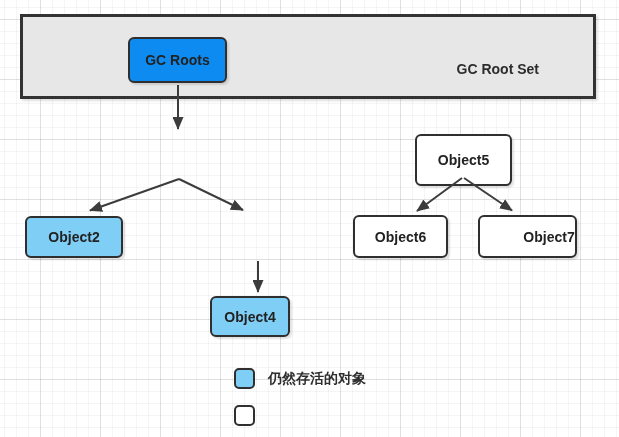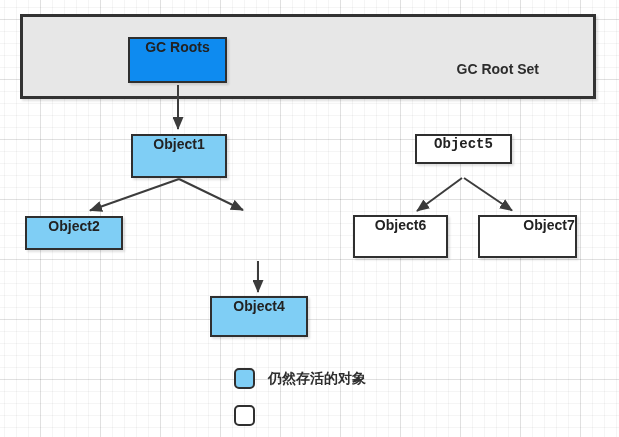--- a/index.html
+++ b/index.html
@@ -35,22 +35,23 @@
     right: 54px; bottom: 19px;
     font-size: 14px;
     font-weight: bold;
     color: #2c2c2c;
     white-space: nowrap;
   }
   .node {
     position: absolute;
     box-sizing: border-box;
     border: 2px solid #2f2f2f;
-    border-radius: 0;
+    border-radius: 6px;
     display: flex;
+    align-items: center;
     justify-content: center;
     font-size: 14px;
     font-weight: bold;
     color: #222222;
     box-shadow: 2px 2px 2px rgba(0,0,0,0.12);
     white-space: nowrap;
   }
   .node.root  { background: #0e8bf0; }
   .node.alive { background: #7fcef5; }
   .node.dead  { background: #ffffff; }
@@ -91,34 +92,31 @@
 <div class="canvas">
 
   <div class="container-box">
     <span class="container-label">GC Root Set</span>
   </div>
 
   <div class="node root" style="left:128px; top:37px;  width:99px; height:46px;">
     <span>GC Roots</span>
   </div>
 
-  <div class="node alive" style="left:131px; top:134px; width:96px; height:44px;">
-    <span>Object1</span>
-  </div>
 
-  <div class="node alive" style="left:25px;  top:216px; width:98px; height:34px;">
+  <div class="node alive" style="left:25px;  top:216px; width:98px; height:42px;">
     <span>Object2</span>
   </div>
 
 
-  <div class="node alive" style="left:210px; top:296px; width:98px; height:41px;">
+  <div class="node alive" style="left:210px; top:296px; width:80px; height:41px;">
     <span>Object4</span>
   </div>
 
-  <div class="node dead" style="left:415px; top:134px; width:97px; height:30px;font-family:Liberation Mono, monospace;">
+  <div class="node dead" style="left:415px; top:134px; width:97px; height:52px;">
     <span>Object5</span>
   </div>
 
   <div class="node dead" style="left:353px; top:215px; width:95px; height:43px;">
     <span>Object6</span>
   </div>
 
   <div class="node dead" style="left:478px; top:215px; width:99px; height:43px;padding-left:43px;">
     <span>Object7</span>
   </div>

